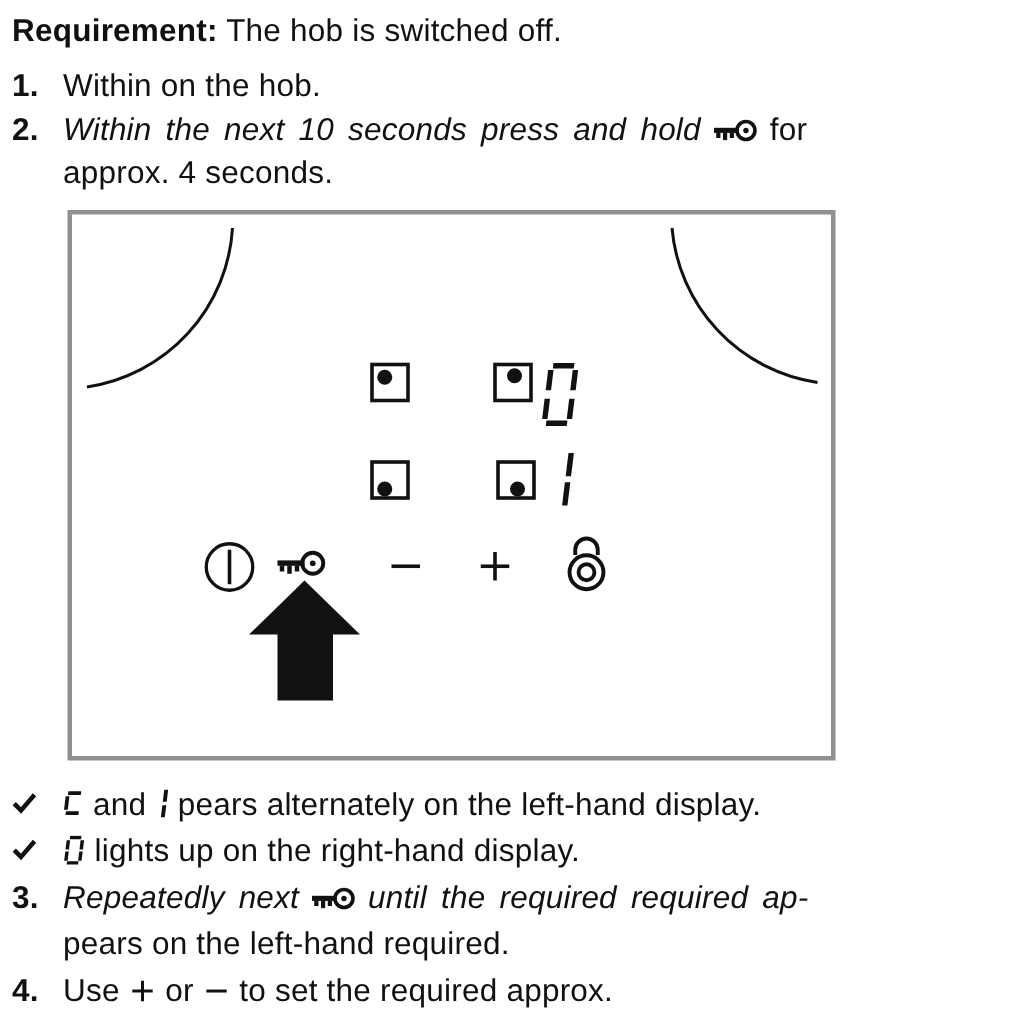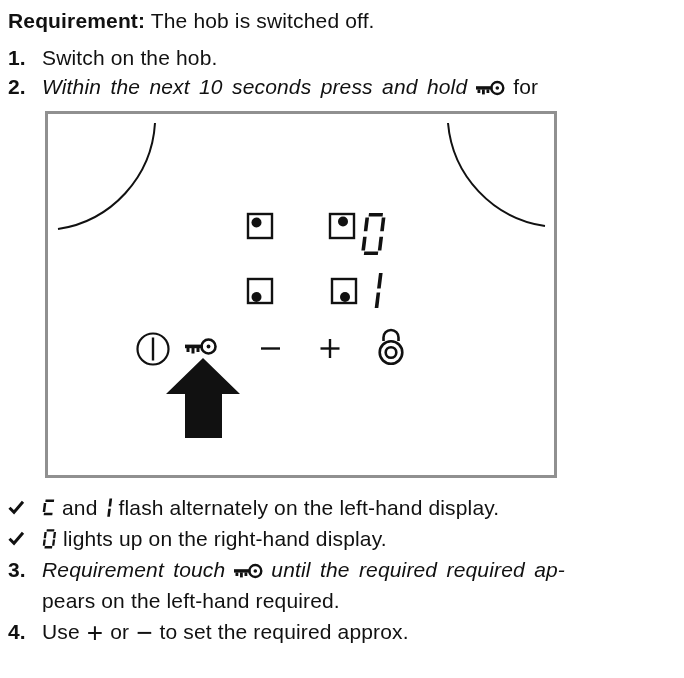--- a/index.html
+++ b/index.html
@@ -33,36 +33,36 @@
 </head>
 <body>
 
 <div class="page">
 
   <p class="req"><b>Requirement:</b>
     <span>The hob is switched off.</span></p>
 
   <div class="row">
     <span class="num">1.</span>
-    <span>Switch on the hob.</span>
+    <span>Within on the hob.</span>
   </div>
 
   <div class="row">
     <span class="num">2.</span>
     <span><span class="justify">Within the next 10 seconds press and hold</span>
       <svg class="icon-inline" width="30" height="17" viewBox="0 0 30 17" role="img" aria-label="key">
         <rect x="1" y="6.2" width="16.5" height="3.4" fill="#111"></rect>
         <rect x="2.5" y="9.4" width="2.8" height="3.6" fill="#111"></rect>
         <rect x="7" y="9.4" width="2.8" height="5" fill="#111"></rect>
         <rect x="11.5" y="9.4" width="2.8" height="3.6" fill="#111"></rect>
         <circle class="stroke" cx="22.3" cy="8" r="6" stroke-width="2.4"></circle>
         <circle cx="22.3" cy="8" r="1.8" fill="#111"></circle>
       </svg>
       <span>for</span><br>
-      </span>
+      <span>approx. 4 seconds.</span></span>
   </div>
 
   <div class="diagram">
     <svg width="506" height="361" viewBox="0 0 506 361">
 
       <path class="stroke" d="M107,9 A114,114 0 0 1 10,115" stroke-width="2"></path>
       <path class="stroke" d="M400,9 A114,114 0 0 0 497,112" stroke-width="2"></path>
 
       <g>
         <rect class="stroke" x="200" y="100" width="24" height="24" stroke-width="2.4"></rect>
@@ -141,21 +141,21 @@
             <rect x="1.4" y="13.3" width="8.6" height="2.5"></rect>
           </g>
         </svg>
         <span>and</span>
         <svg class="seg" width="9" height="20" viewBox="0 0 9 20" role="img" aria-label="1">
           <g transform="translate(5.5,0.5) skewX(-7)" fill="#111">
             <rect x="0" y="0" width="2.6" height="8"></rect>
             <rect x="0" y="10.3" width="2.6" height="8"></rect>
           </g>
         </svg>
-        <span>flash alternately on the left-hand display.</span></span>
+        <span>pears alternately on the left-hand display.</span></span>
     </div>
 
     <div class="row">
       <span>
         <svg width="17" height="15" viewBox="0 0 17 15" role="img" aria-label="✓">
           <path class="stroke" d="M1.5,7.8 L6,12.3 L15,1.8" stroke-width="3"></path>
         </svg>
       </span>
       <span><svg class="seg" width="15" height="20" viewBox="0 0 15 20" role="img" aria-label="0">
           <g transform="translate(2.8,0.2) skewX(-7)" fill="#111">
@@ -165,21 +165,21 @@
             <rect x="0" y="10.4" width="2.3" height="6.2"></rect>
             <rect x="9.3" y="10.4" width="2.3" height="6.2"></rect>
             <rect x="2" y="16.9" width="7.6" height="2.3"></rect>
           </g>
         </svg>
         <span>lights up on the right-hand display.</span></span>
     </div>
 
     <div class="row">
       <span class="num">3.</span>
-      <span><span class="justify">Requirement touch</span>
+      <span><span class="justify">Repeatedly next</span>
         <svg class="icon-inline" width="30" height="17" viewBox="0 0 30 17" role="img" aria-label="key">
           <rect x="1" y="6.2" width="16.5" height="3.4" fill="#111"></rect>
           <rect x="2.5" y="9.4" width="2.8" height="3.6" fill="#111"></rect>
           <rect x="7" y="9.4" width="2.8" height="5" fill="#111"></rect>
           <rect x="11.5" y="9.4" width="2.8" height="3.6" fill="#111"></rect>
           <circle class="stroke" cx="22.3" cy="8" r="6" stroke-width="2.4"></circle>
           <circle cx="22.3" cy="8" r="1.8" fill="#111"></circle>
         </svg>
         <span class="justify">until the required required ap-</span><br>
         <span>pears on the left-hand required.</span></span>

